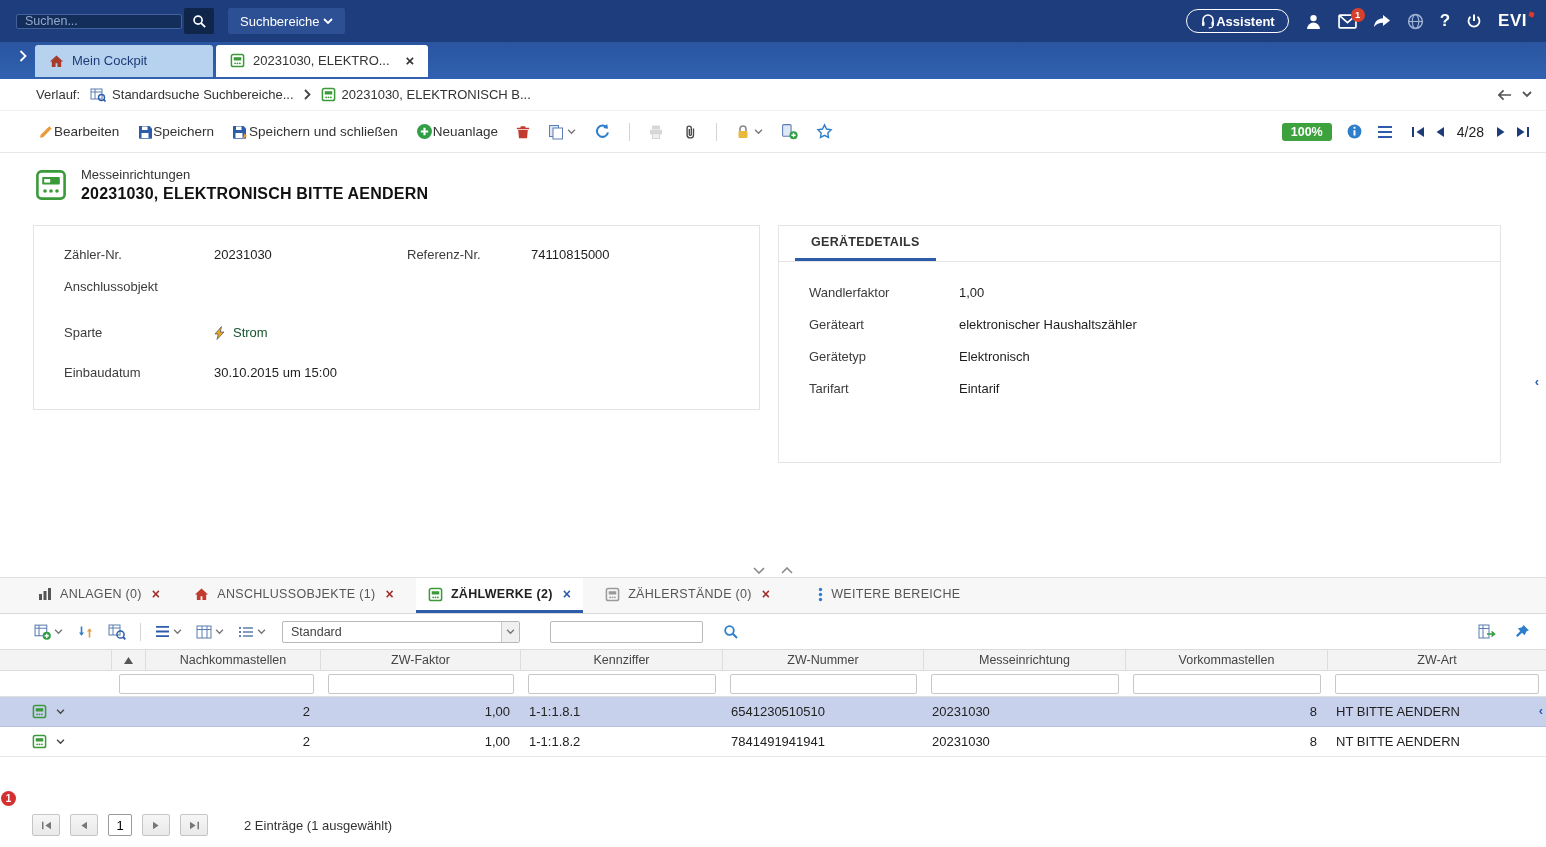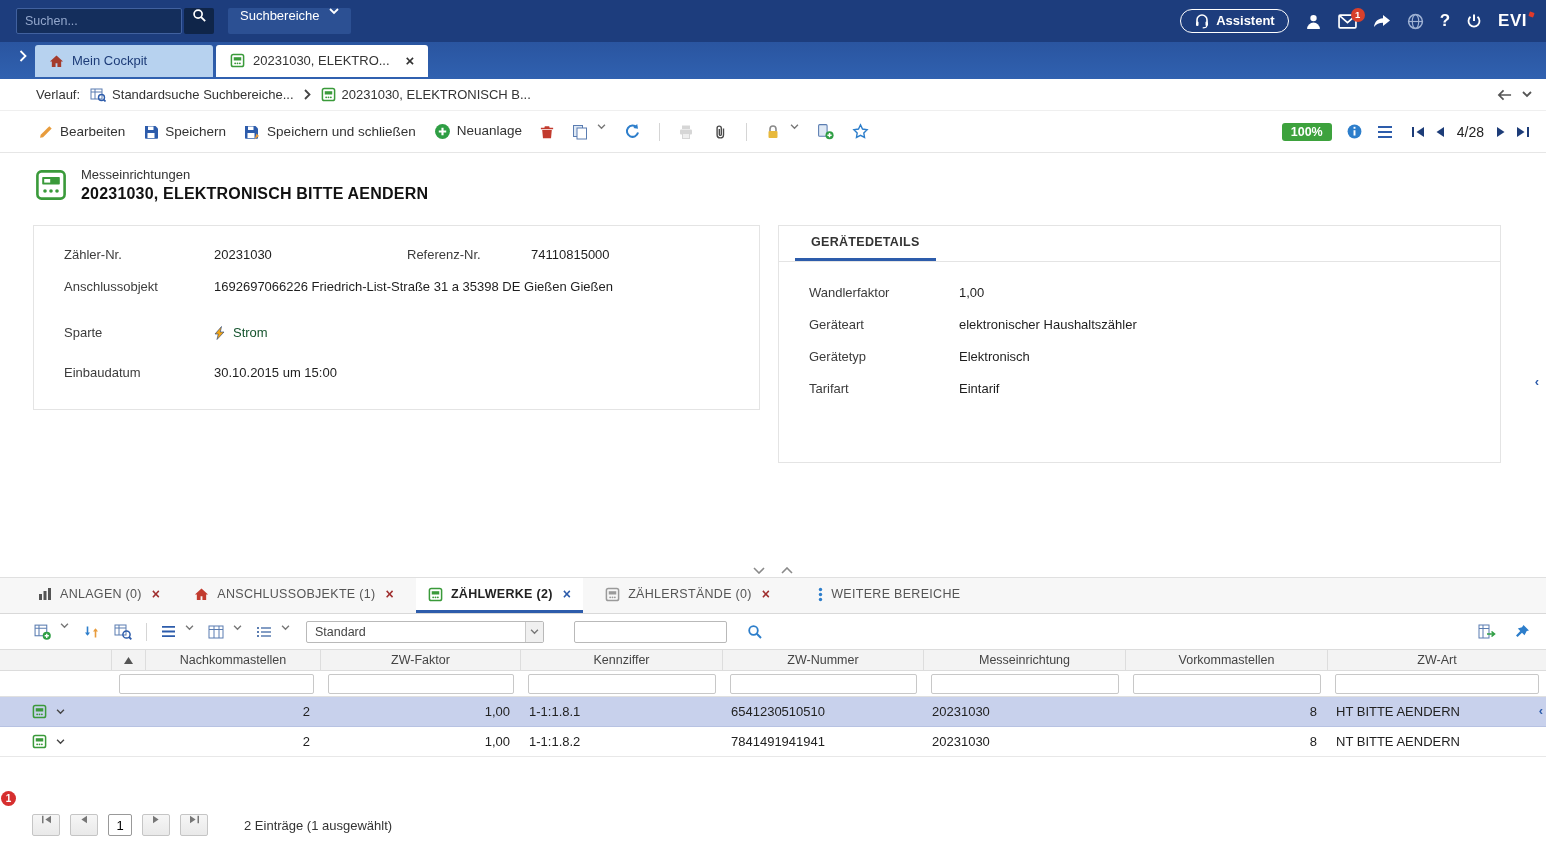--- a/index.html
+++ b/index.html
@@ -1,26 +1,26 @@
 <!DOCTYPE html>
 <html><head>
 <meta charset="utf-8">
 <style>
 *{margin:0;padding:0;box-sizing:border-box}
 html,body{width:1546px;height:847px}
 body{font-family:"Liberation Sans",sans-serif;font-size:13px;color:#333;background:#fff;overflow:hidden}
-button{background:none;border:none;font:inherit;color:inherit;cursor:pointer;padding:0;display:inline-flex;gap:6px}
+button{background:none;border:none;font:inherit;color:inherit;cursor:pointer;padding:0;display:inline-flex;align-items:center;}
 .app{position:relative;width:1546px;height:847px;display:flex;flex-direction:column;background:#fff}
 svg{display:block}
 .car{margin-left:3px}
 
 
 .topbar{height:42px;background:#1d3d7d;display:flex;align-items:center;padding:0 12px 0 16px;flex:0 0 auto}
 .search-wrap{display:flex;align-items:center}
-.search-input{width:166px;height:26px;background:#142e5c;border:1px solid #41619f;border-radius:2px;color:#d7e1f2;padding:0 8px;font-size:12.5px;outline:none}
+.search-input{width:166px;height:15px;background:#142e5c;border:1px solid #41619f;border-radius:2px;color:#d7e1f2;padding:0 8px;font-size:12.5px;outline:none}
 .search-input::placeholder{color:#93a7cc}
 .search-btn{width:30px;height:26px;background:#0f2549;border-radius:2px;justify-content:center;color:#fff;margin-left:2px}
 .scope-btn{height:26px;margin-left:14px;padding:0 12px;background:#2c5093;border-radius:2px;color:#fff;font-size:13px}
 .topbar-right{margin-left:auto;display:flex;align-items:center;gap:16px;color:#fff}
 .assistent-btn{border:1px solid #fff;border-radius:14px;padding:3px 13px;color:#fff;font-weight:bold;font-size:13px}
 .tb-ic{position:relative;color:#fff}
 .badge{position:absolute;top:-6px;right:-8px;min-width:14px;height:14px;background:#d8402c;border-radius:7px;color:#fff;font-size:9.5px;font-weight:bold;display:flex;align-items:center;justify-content:center;padding:0 3px}
 .help-btn{font-size:17px;font-weight:bold;color:#fff}
 .brand{font-size:17px;font-weight:800;letter-spacing:.5px;display:flex;align-items:flex-start}
 .brand-mark{width:5px;height:5px;background:#e03a2a;border-radius:1px;margin:1px 0 0 2px;transform:rotate(20deg)}
@@ -399,21 +399,20 @@
   <div class="content">
     <div class="panel panel-left">
       <div class="frow">
         <span class="lab">Zähler-Nr.</span>
         <span class="val1">20231030</span>
         <span class="lab2">Referenz-Nr.</span>
         <span class="val">74110815000</span>
       </div>
       <div class="frow">
         <span class="lab">Anschlussobjekt</span>
-        <span class="val link">1692697066226 Friedrich-List-Straße 31 a 35398 DE Gießen Gießen</span>
       </div>
       <div class="frow gap-lg">
         <span class="lab">Sparte</span>
         <span class="sparte-val">
           <svg width="12" height="14" viewBox="0 0 12 14">
               <path d="M7.5.5L1 8h3.2L3 13.5 10 6H6.3z" fill="#f2a516" stroke="#1d3c78" stroke-width=".6"></path>
             </svg>
           <span>Strom</span>
         </span>
       </div>

